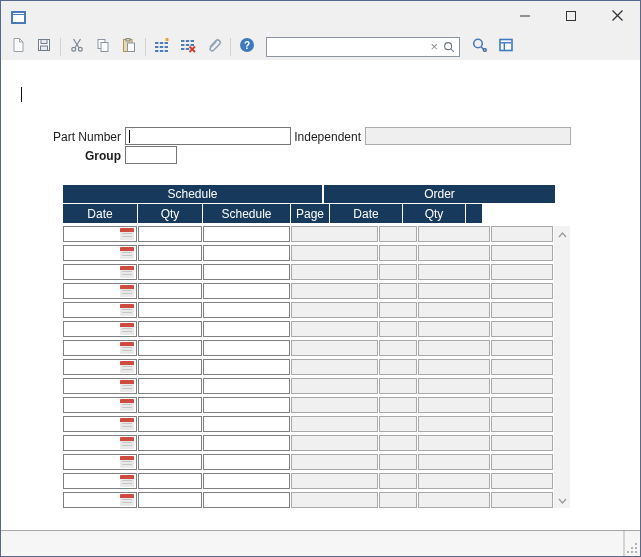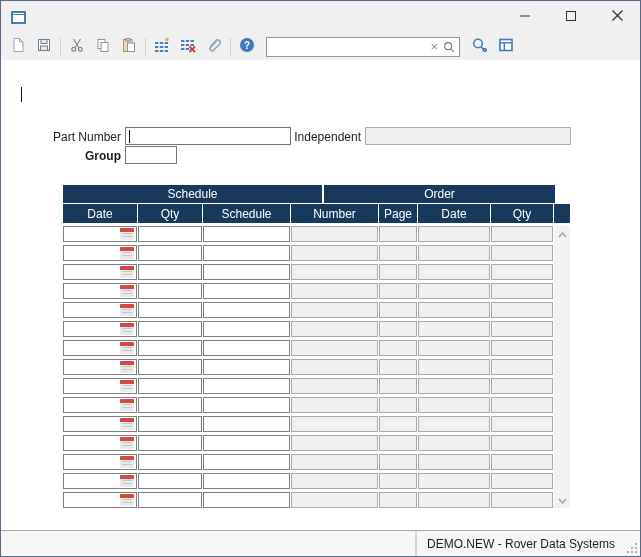--- a/index.html
+++ b/index.html
@@ -247,21 +247,20 @@
 
     <div class="grid">
       <div class="ghead1" id="ghead1">
           <div class="gcell" style="width: 259px;">Schedule</div>
           <div class="gcell" style="width: 231px;">Order</div>
         </div>
       <div class="ghead2" id="ghead2">
           <div class="gcell" style="width: 74px;">Date</div>
           <div class="gcell" style="width: 64px;">Qty</div>
           <div class="gcell" style="width: 87px;">Schedule</div>
-          <div class="gcell" style="width: 87px;">Number</div>
           <div class="gcell" style="width: 38px;">Page</div>
           <div class="gcell" style="width: 72px;">Date</div>
           <div class="gcell" style="width: 62px;">Qty</div>
           <div class="gcell" style="width: 16px;"></div>
         </div>
       <div class="gbody" id="gbody">
           <div class="grow">
             <div class="bcell" style="width: 74px;"><input type="text" style=""><span class="cal">
                 <i class="cal-top"></i>
                 <i class="cal-body"></i>
@@ -453,21 +452,20 @@
                 <polyline points="1,1 4.5,5 8,1" fill="none" stroke="#9a9a9a" stroke-width="1.3"></polyline>
               </svg></span>
         </div>
       </div>
     </div>
   </div>
 
   <div class="statusbar">
     <div class="st-left"></div>
     <div class="st-sep"></div>
-    <div class="st-session">DEMO.NEW - Rover Data Systems</div>
     <div class="grip">
       <svg width="11" height="11" viewBox="0 0 11 11">
           <g fill="#b0b0b0">
             <rect x="8" y="0" width="2" height="2"></rect>
             <rect x="8" y="4" width="2" height="2"></rect>
             <rect x="4" y="4" width="2" height="2"></rect>
             <rect x="8" y="8" width="2" height="2"></rect>
             <rect x="4" y="8" width="2" height="2"></rect>
             <rect x="0" y="8" width="2" height="2"></rect>
           </g>

